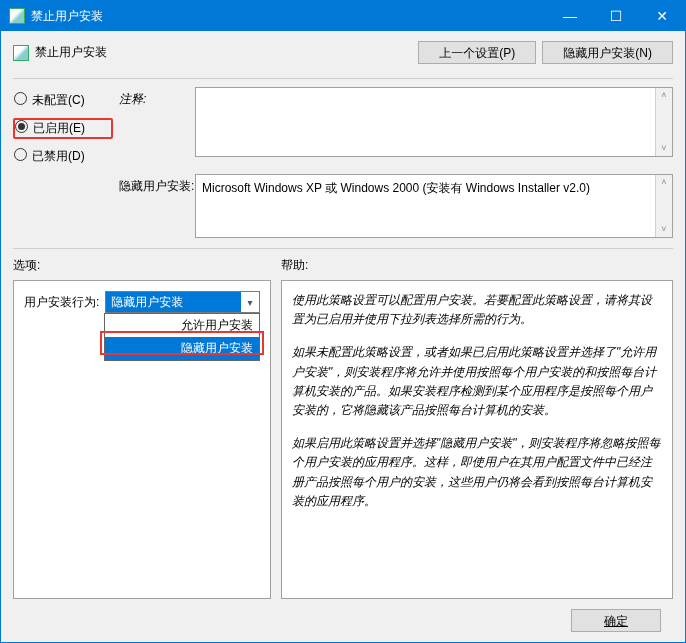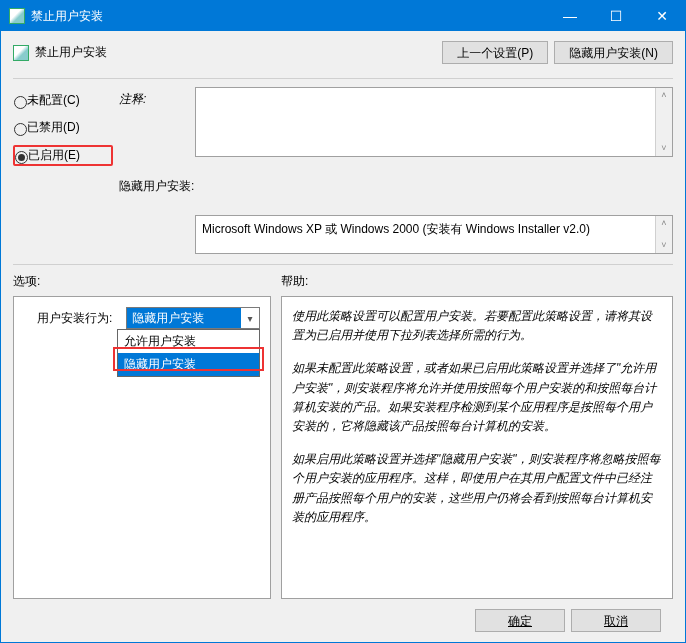--- a/index.html
+++ b/index.html
@@ -6,46 +6,46 @@
 body { width: 686px; height: 643px; background: #f0f0f0; display: flex; flex-direction: column; border: 1px solid #0078d7; }
 .titlebar { background: #0078d7; color: #fff; height: 30px; display: flex; align-items: center; padding-left: 8px; }
 .titlebar .ticon { width: 16px; height: 16px; margin-right: 6px; background: linear-gradient(135deg,#fff 40%,#8cc 60%); border:1px solid #3a6; }
 .titlebar .title { flex: 1; }
 .titlebar .winbtn { width: 46px; height: 30px; display: flex; align-items: center; justify-content: center; color: #fff; font-size: 14px; }
 .content { flex: 1; display: flex; flex-direction: column; padding: 10px 12px 0 12px; }
 .header-row { display: flex; align-items: center; margin-bottom: 10px; }
 .header-row .picon { width: 16px; height: 16px; margin-right: 6px; background: linear-gradient(135deg,#fff 40%,#8cc 60%); border:1px solid #3a6; }
 .header-row .ptitle { flex: 1; }
 .navbtns { display: flex; gap: 6px; }
-button.std { background: #e1e1e1; border: 1px solid #adadad; padding: 3px 14px; min-width: 90px; height: 23px; cursor: pointer; }
+button.std { background: #e1e1e1; border: 1px solid #adadad; padding: 3px 20px; min-width: 90px; height: 23px; cursor: pointer; }
 .divider { height: 1px; background: #d0d0d0; margin: 4px 0 8px 0; }
 .top-grid { display: grid; grid-template-columns: 100px 70px 1fr; column-gap: 6px; row-gap: 8px; }
 .radios { display: flex; flex-direction: column; gap: 8px; padding-top: 4px; }
-.radio { display: flex; align-items: flex-end; cursor: pointer; }
+.radio { display: flex; align-items: flex-start; gap: 5px; cursor: pointer; }
 .radio .dot { width: 13px; height: 13px; border: 1px solid #333; border-radius: 50%; display: flex; align-items: center; justify-content: center; }
 .radio.sel .dot::after { content: ""; width: 7px; height: 7px; background: #333; border-radius: 50%; }
 .radio-wrap { padding: 1px; }
 .radio-wrap.hl { border: 2px solid #e33; padding: 0; border-radius: 2px; }
 .comment-box { border: 1px solid #a0a0a0; background: #fff; height: 70px; }
-.platform-box { border: 1px solid #a0a0a0; background: #fff; height: 39px; padding: 4px 6px; position: relative; line-height: 1.5; margin-top: 41px; }
+.platform-box { border: 1px solid #a0a0a0; background: #fff; height: 64px; padding: 4px 6px; position: relative; line-height: 1.5; }
 .scroll-stub { position: absolute; right: 0; top: 0; bottom: 0; width: 17px; background: #f0f0f0; display: flex; flex-direction: column; justify-content: space-between; align-items: center; border-left: 1px solid #d0d0d0; }
 .scroll-stub span { font-size: 9px; color: #888; line-height: 1; padding: 3px 0; }
 .labels-row { display: flex; }
 .labels-row .l1 { width: 268px; }
 .lower { display: flex; gap: 10px; margin-top: 6px; flex: 1; min-height: 0; }
 .panel { border: 1px solid #a0a0a0; background: #fff; padding: 10px; }
 .panel.left { width: 258px; display: flex; flex-direction: column; }
 .panel.right { flex: 1; line-height: 1.6; overflow: hidden; }
 .panel.right p { margin-bottom: 14px; font-style: italic; }
-.opt-row { display: flex; align-items: center; gap: 14px; position: relative; margin-left: 13px; }
+.opt-row { display: flex; align-items: center; gap: 6px; position: relative; }
 .combo { flex: 1; height: 22px; border: 1px solid #7a7a7a; background: #fff; display: flex; align-items: center; position: relative; }
 .combo .sel { flex: 1; background: #0078d7; color: #fff; padding: 2px 5px; height: 100%; display: flex; align-items: center; }
 .combo .arrow { width: 18px; text-align: center; font-size: 10px; color: #555; }
 .dropdown { position: absolute; left: 80px; right: 0; top: 22px; border: 1px solid #666; background: #fff; z-index: 5; }
-.dropdown .item { padding: 3px 6px; cursor: pointer; }
+.dropdown .item { padding: 3px 6px; cursor: pointer; text-align: right; }
 .dropdown .item.selected { background: #0078d7; color: #fff; }
 .dd-hl { position: absolute; left: 76px; right: -4px; top: 40px; height: 24px; border: 2px solid #e33; z-index: 6; pointer-events: none; }
 .footer { display: flex; justify-content: flex-end; gap: 6px; padding: 10px 12px; text-decoration: underline; }
 .lbl { white-space: nowrap; }
 </style>
 </head>
 <body>
 
 <div class="titlebar">
   <div class="ticon"></div>
@@ -67,30 +67,30 @@
   <div class="divider"></div>
 
   <div class="top-grid">
     <div class="radios">
       <div class="radio-wrap">
         <div class="radio">
           <span class="dot"></span>
           <span>未配置(C)</span>
         </div>
       </div>
+      <div class="radio-wrap hl">
+        <div class="radio sel">
+          <span class="dot"></span>
+          <span>已启用(E)</span>
+        </div>
+      </div>
       <div class="radio-wrap">
         <div class="radio">
           <span class="dot"></span>
           <span>已禁用(D)</span>
-        </div>
-      </div>
-      <div class="radio-wrap hl">
-        <div class="radio sel">
-          <span class="dot"></span>
-          <span>已启用(E)</span>
         </div>
       </div>
     </div>
     <div class="lbl" style="padding-top:4px;font-style:italic;">注释:</div>
     <div class="comment-box" style="position:relative;">
       <div class="scroll-stub">
           <span>˄</span>
           <span>˅</span>
         </div>
     </div>
@@ -129,15 +129,14 @@
     </div>
     <div class="panel right">
       <p>使用此策略设置可以配置用户安装。若要配置此策略设置，请将其设置为已启用并使用下拉列表选择所需的行为。</p>
       <p>如果未配置此策略设置，或者如果已启用此策略设置并选择了"允许用户安装"，则安装程序将允许并使用按照每个用户安装的和按照每台计算机安装的产品。如果安装程序检测到某个应用程序是按照每个用户安装的，它将隐藏该产品按照每台计算机的安装。</p>
       <p>如果启用此策略设置并选择"隐藏用户安装"，则安装程序将忽略按照每个用户安装的应用程序。这样，即使用户在其用户配置文件中已经注册产品按照每个用户的安装，这些用户仍将会看到按照每台计算机安装的应用程序。</p>
     </div>
   </div>
 
   <div class="footer">
     <button class="std">确定</button>
-    <button class="std">取消</button>
   </div>
 </div>
 
 </body></html>

